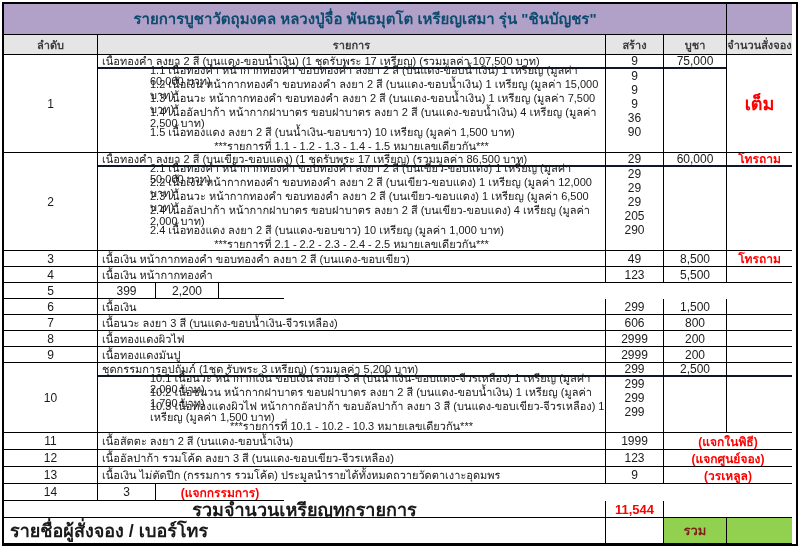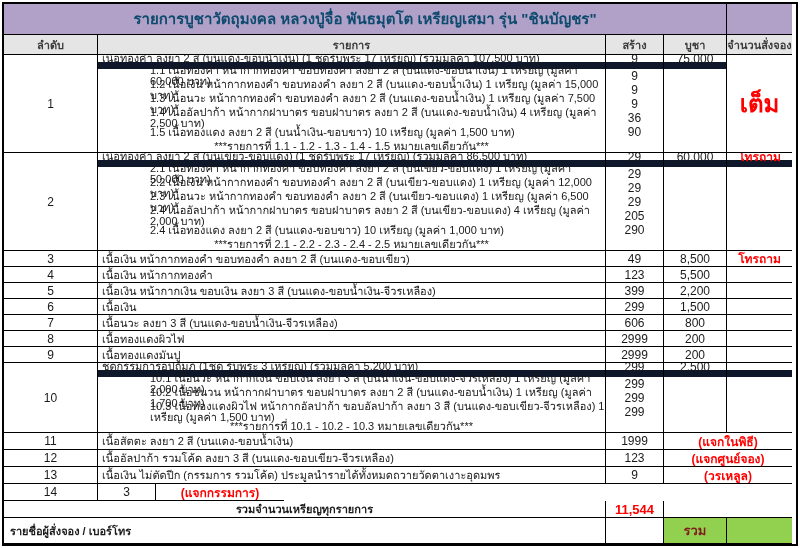--- a/index.html
+++ b/index.html
@@ -20,30 +20,30 @@
   .stack{display:flex;flex-direction:column;}
   .row-title{height:31px;}
   .title-bg{background:#B1A0C7;}
   .t-title{color:#0c4a6e;font-weight:bold;font-size:15px;}
   .row-header{height:20px;}
   .hdr{background:#e5e5e5;font-weight:bold;font-size:11px;color:#3a3a3a;}
   .h16{height:16px;}
   .h17{height:17px;}
   .row-footer{height:26px;}
   .gl{height:14px;flex:none;display:flex;align-items:center;line-height:1;}
-  .gl-main{border-bottom:7px solid #0f172a;box-sizing:border-box;}
+  .gl-main{border-bottom:2px solid #0f172a;box-sizing:border-box;}
   .desc{font-size:11px;padding-left:4px;}
   .desc-line{display:flex;align-items:center;font-size:11px;padding-left:4px;}
   .sub{padding-left:52px;}
   .note{justify-content:center;text-align:center;font-size:11px;padding-left:0;}
   .num{font-size:12px;}
   .red{color:#FF0000;font-weight:bold;}
   .sm{font-size:12px;}
-  .big-red{font-size:24px;}
-  .bold{font-weight:bold;font-size:11px;}
+  .big-red{font-size:18px;}
+  .bold{font-weight:bold;font-size:18px;}
   .green-cell{background:#92D050;color:#7f1d1d;font-size:13px;}
   .footer-label{display:flex;align-items:center;padding-left:6px;}
   .filler{flex:1;}
 </style>
 </head>
 <body>
 
 <div class="tbl">
 
   <div class="flexr row-title">
@@ -124,21 +124,20 @@
       </div>
       <div class="flexr h16">
         <div class="c w-no cc num">4</div>
         <div class="c w-item desc-line">เนื้อเงิน หน้ากากทองคำ</div>
         <div class="c w-made cc num">123</div>
         <div class="c w-price cc num">5,500</div>
         <div class="c w-order cc red sm"></div>
       </div>
       <div class="flexr h16">
         <div class="c w-no cc num">5</div>
-        <div class="c w-item desc-line">เนื้อเงิน หน้ากากเงิน ขอบเงิน ลงยา 3 สี (บนแดง-ขอบน้ำเงิน-จีวรเหลือง)</div>
         <div class="c w-made cc num">399</div>
         <div class="c w-price cc num">2,200</div>
         <div class="c w-order cc red sm"></div>
       </div>
       <div class="flexr h16">
         <div class="c w-no cc num">6</div>
         <div class="c w-item desc-line">เนื้อเงิน</div>
         <div class="c w-made cc num">299</div>
         <div class="c w-price cc num">1,500</div>
         <div class="c w-order cc red sm"></div>

